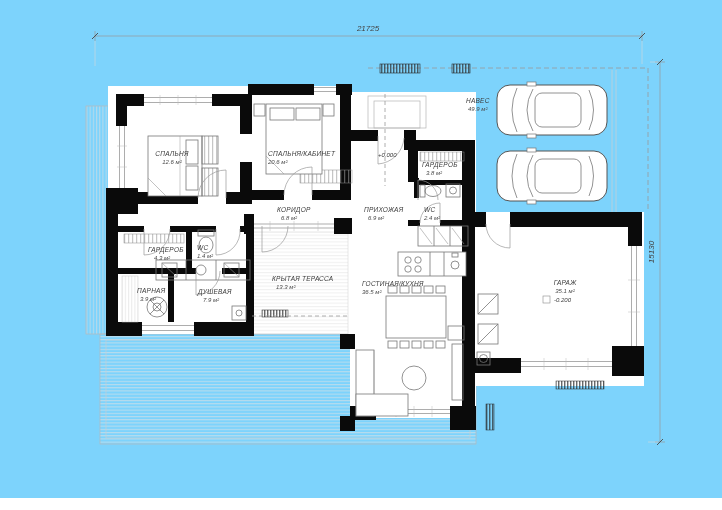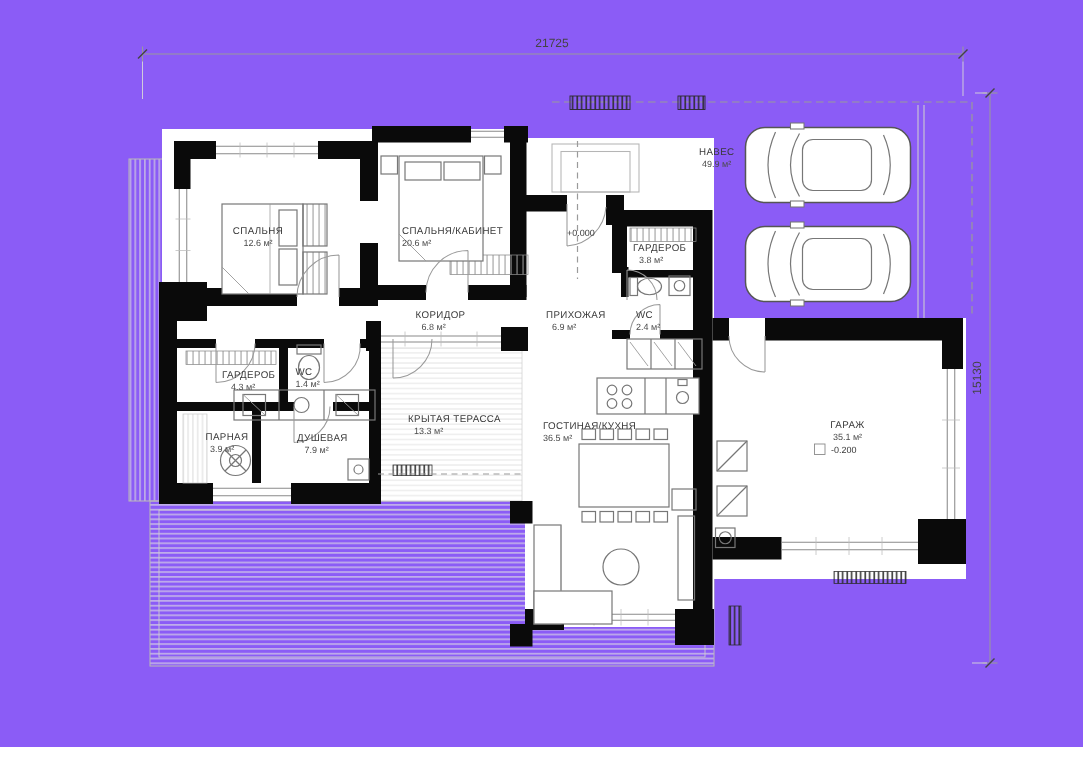--- a/index.html
+++ b/index.html
@@ -1,17 +1,17 @@
 <!DOCTYPE html>
 <html><head>
 <meta charset="utf-8">
 <style>
   html,body{margin:0;padding:0;background:#fff;}
-  #stage{position:relative;width:722px;height:498px;background:#8b5cf6;overflow:hidden;
-         font-family:"Liberation Sans", sans-serif;}
+  #stage{position:relative;width:722px;height:498px;background:#7dd3fc;overflow:hidden;
+         font-family:"Liberation Sans", sans-serif;font-style:italic;}
   svg{position:absolute;left:0;top:0;}
   text{font-family:"Liberation Sans", sans-serif;fill:#3a3a3a;}
   .room-name{font-size:6.5px;letter-spacing:.25px;}
   .room-area{font-size:6px;fill:#4a4a4a;}
   .dim-text{font-size:8px;fill:#444;}
   .elev{font-size:6px;fill:#3a3a3a;}
 </style>
 </head>
 <body>
 

